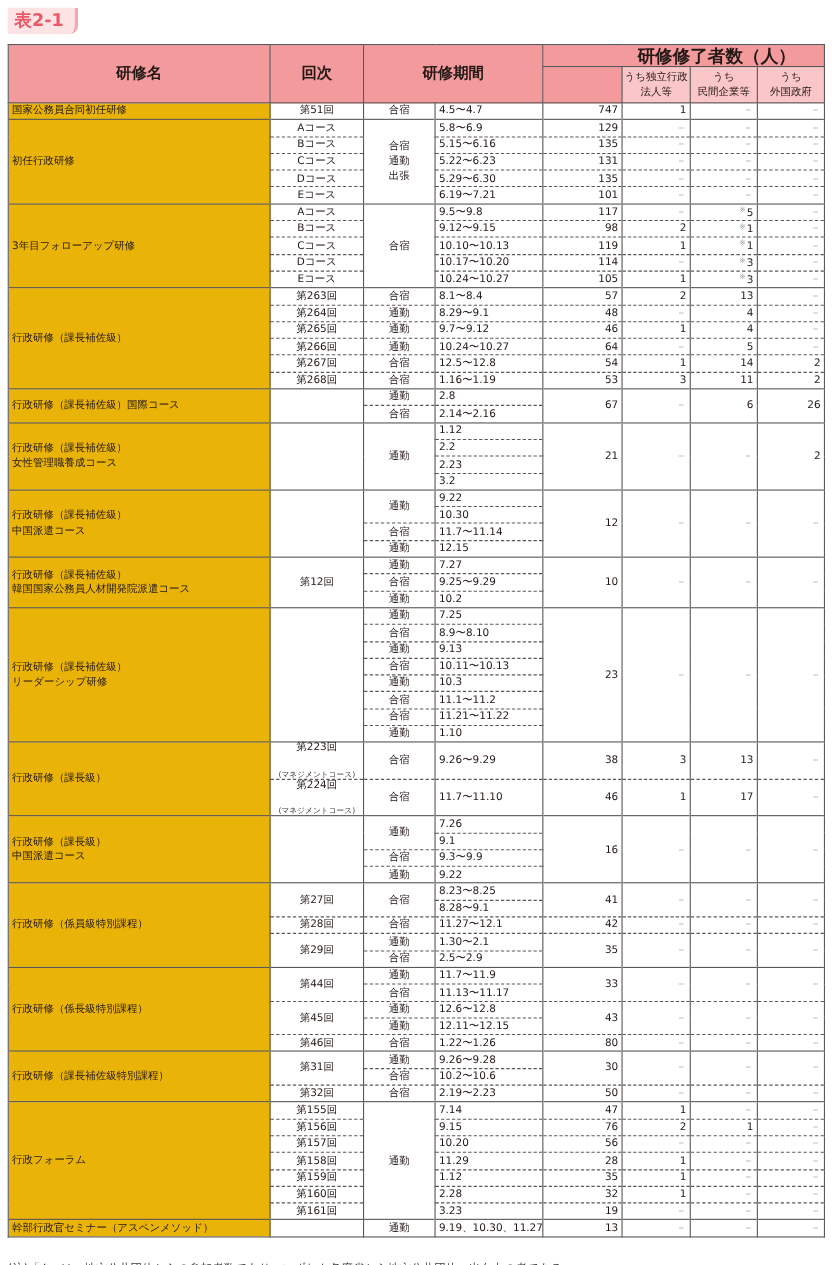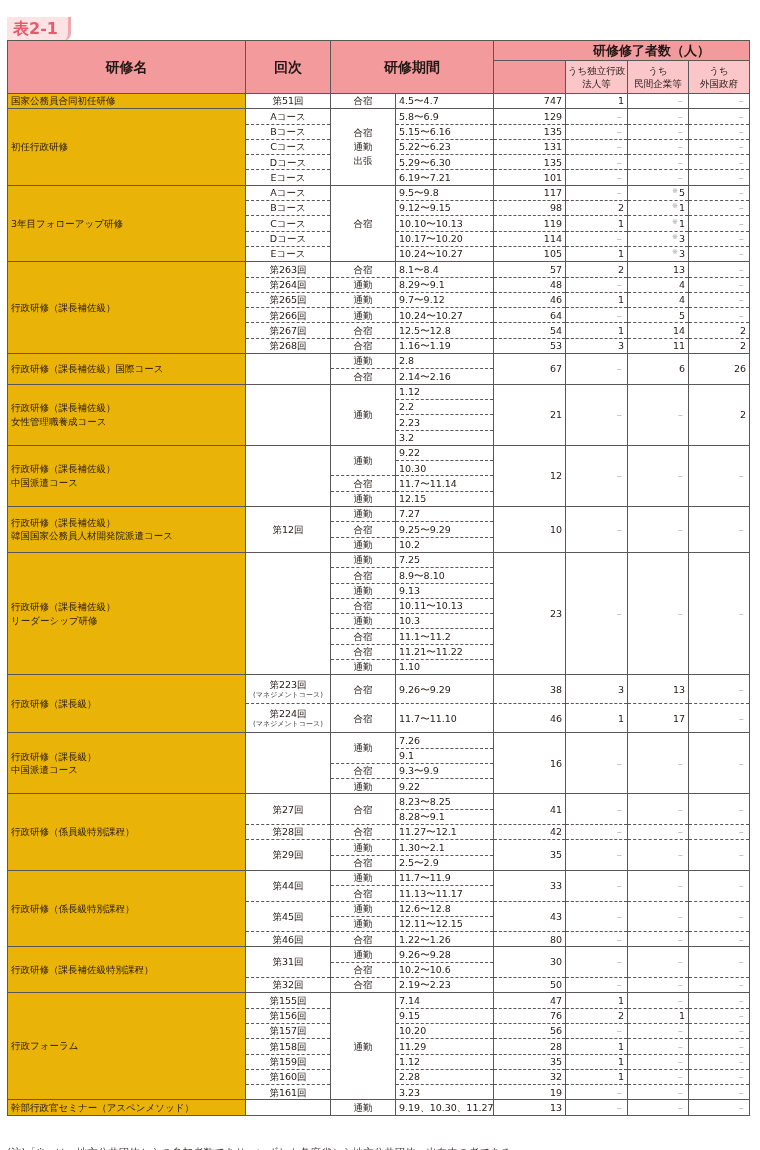--- a/index.html
+++ b/index.html
@@ -1,45 +1,45 @@
 <!DOCTYPE html>
 <html><head>
 <meta charset="utf-8">
 <style>
   * { box-sizing: border-box; margin: 0; padding: 0; }
   html, body { width: 760px; height: 1150px; background: #ffffff; overflow: hidden; }
   body { font-family: "DejaVu Sans", "Liberation Sans", sans-serif; color: #231815; position: relative; }
 
-  .title-bar { position: absolute; left: 7px; top: 16px; height: 26px; display: flex; align-items: center; }
+  .title-bar { position: absolute; left: 7px; top: 6px; height: 26px; display: flex; align-items: center; }
   .title-badge { display: inline-flex; align-items: center; height: 24px; padding: 0 10px 0 6px; background: #fde3e4; color: #e8596a; font-size: 16px; font-weight: bold; border-right: 3px solid #f2a7ad; border-radius: 0 0 8px 0; letter-spacing: 0; }
   .title-text { margin-left: 14px; font-size: 17px; font-weight: bold; color: #231815; }
 
   table.main { position: absolute; left: 7px; top: 40px; width: 742px; border-collapse: collapse; table-layout: fixed; font-size: 9.5px; line-height: 1; }
   table.main col.c-name { width: 238px; }
   table.main col.c-round { width: 85px; }
   table.main col.c-type { width: 65px; }
   table.main col.c-period { width: 98px; }
   table.main col.c-total { width: 72px; }
   table.main col.c-agency { width: 62px; }
   table.main col.c-private { width: 61px; }
   table.main col.c-foreign { width: 61px; }
 
   table.main th { background: #f39a9d; font-weight: bold; color: #231815; border: 1px solid #595757; font-size: 14px; text-align: center; }
   table.main th.sub { font-size: 9.5px; font-weight: normal; line-height: 1.35; padding-top: 2px; }
-  table.main th.group { height: 20px; font-size: 13px; }
+  table.main th.group { height: 20px; font-size: 16px; }
   table.main tr.hdr2 th { height: 33px; text-align: center; }
 
   table.main td { border-left: 1px solid #595757; border-right: 1px solid #595757; height: 15.3px; padding: 0 3px; white-space: nowrap; vertical-align: middle; }
   td.name { background: #eab308; text-align: left; padding-left: 6px; line-height: 1.45; }
   td.ctr { text-align: center; }
   td.per { text-align: left; padding-left: 5px; border-left: 1px dotted #595757 !important; }
   td.num { text-align: right; padding-right: 4px; }
   td.dash { text-align: right; padding-right: 6px; color: #9fa0a0; }
   .star { font-size: 7px; color: #9fa0a0; vertical-align: 3px; margin-right: 1px; }
-  .small { font-size: 7px; display: block; margin-top: 2px; color: #3e3a39; }
+  .small { font-size: 7px; display: block; margin-top: 16px; color: #3e3a39; }
 
   tr.gs td { border-top: 1.4px solid #595757; }
   tr.ds td.d { border-top: 1px dashed #595757; }
   tr.last td { border-bottom: 1.4px solid #595757; }
 
   .footnote { position: absolute; left: 7px; top: 1146px; font-size: 10.5px; color: #3e3a39; }
 </style>
 </head>
 <body>
 

